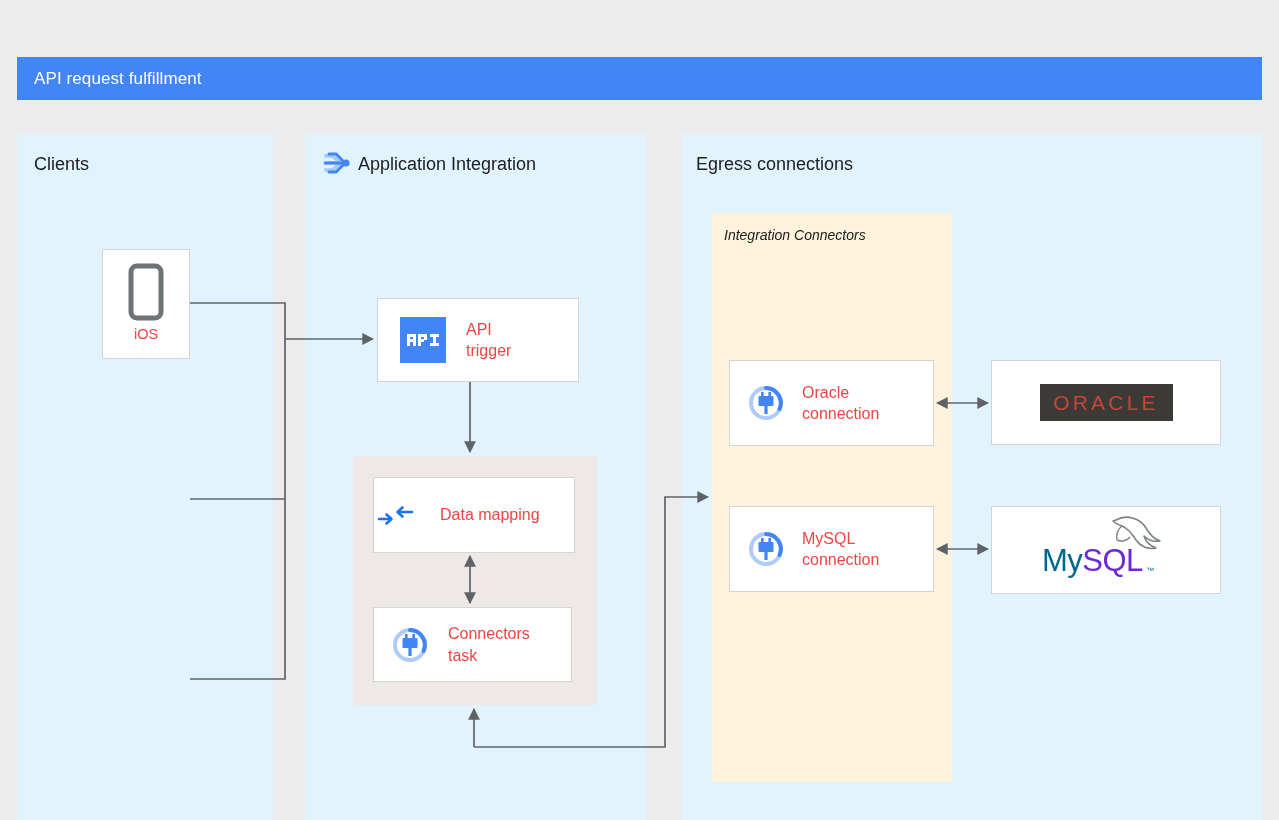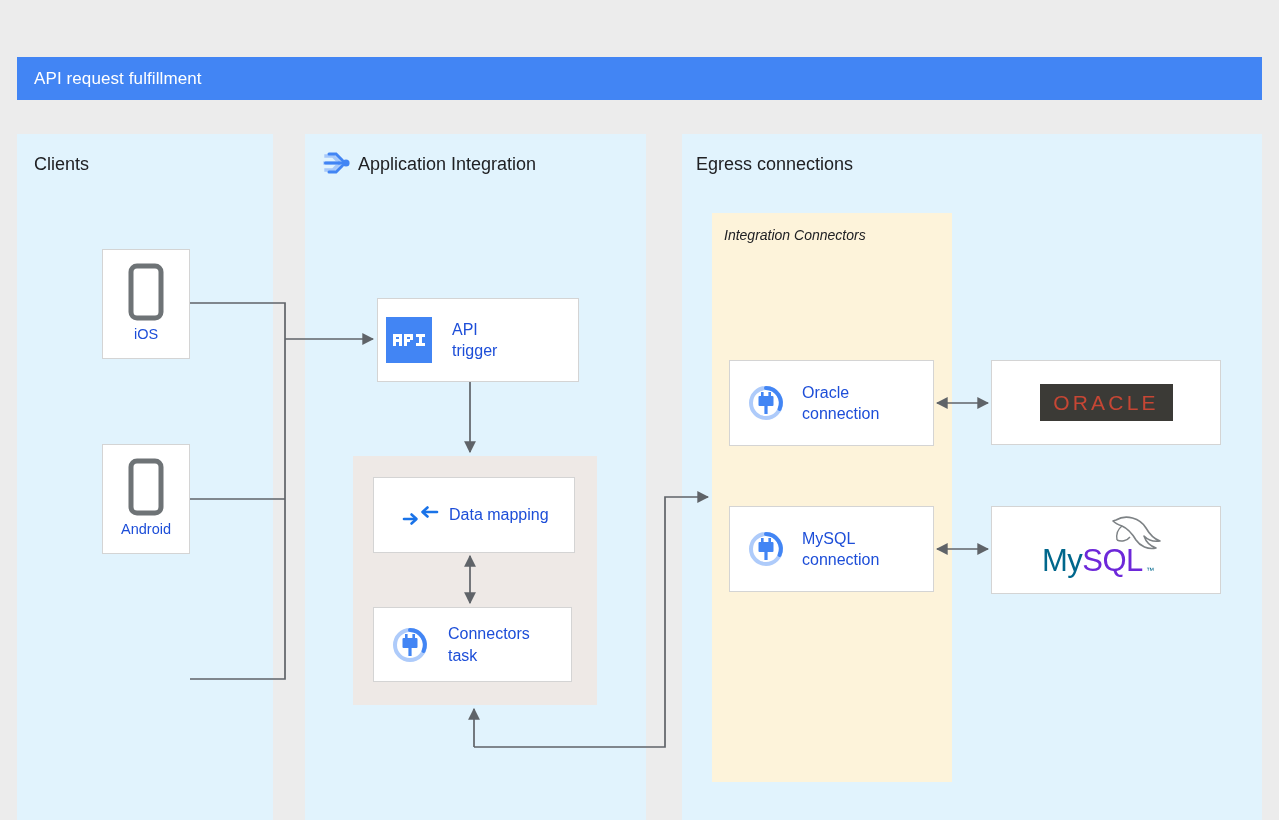--- a/index.html
+++ b/index.html
@@ -72,21 +72,21 @@
     align-items: center;
   }
   .node .node-icon {
     flex: 0 0 auto;
     display: flex;
     align-items: center;
     justify-content: center;
   }
   .node .node-label {
     font-size: 16px;
-    color: #1d4ed8;
+    color: #ef4444;
     line-height: 1.32;
     white-space: pre-line;
   }
 
   
   .client-node {
     flex-direction: column;
     justify-content: center;
     gap: 4px;
   }
@@ -187,31 +187,23 @@
 
   <div class="node client-node" style="left:102px; top:209px; width:88px; height:110px;">
     <span class="node-icon">
       <svg width="42" height="58" viewBox="0 0 42 58">
         <rect x="6" y="3" width="30" height="52" rx="6" ry="6" fill="none" stroke="#6e7376" stroke-width="5"></rect>
       </svg>
     </span>
     <span class="node-label">iOS</span>
   </div>
 
-  <div class="node client-node" style="left:102px; top:404px; width:88px; height:110px;">
-    <span class="node-icon">
-      <svg width="42" height="58" viewBox="0 0 42 58">
-        <rect x="6" y="3" width="30" height="52" rx="6" ry="6" fill="none" stroke="#6e7376" stroke-width="5"></rect>
-      </svg>
-    </span>
-    <span class="node-label">Android</span>
-  </div>
-
-
-  <div class="node" style="left:377px; top:258px; width:202px; height:84px; padding-left:8px; gap:20px;">
+
+
+  <div class="node" style="left:377px; top:258px; width:202px; height:84px; padding-left:22px; gap:20px;">
     <span class="node-icon">
       <svg width="46" height="46" viewBox="0 0 46 46">
         <rect x="0" y="0" width="46" height="46" fill="#4285f4"></rect>
         <g fill="#ffffff">
 
           <rect x="7" y="17" width="3" height="12"></rect>
           <rect x="10" y="17" width="3" height="3"></rect>
           <rect x="13" y="17" width="3" height="12"></rect>
           <rect x="10" y="22" width="3" height="3"></rect>
 
@@ -223,21 +215,21 @@
           <rect x="30" y="17" width="9" height="3"></rect>
           <rect x="33" y="20" width="3" height="6"></rect>
           <rect x="30" y="26" width="9" height="3"></rect>
         </g>
       </svg>
     </span>
     <span class="node-label">API
 trigger</span>
   </div>
 
-  <div class="node" style="left:373px; top:437px; width:202px; height:76px; padding-left:27px; gap:8px;">
+  <div class="node" style="left:373px; top:437px; width:202px; height:76px; padding-left:2px; gap:24px;">
     <span class="node-icon">
       <svg width="40" height="28" viewBox="0 0 40 28">
         <g stroke="#1a73e8" stroke-width="2.6" fill="none" stroke-linecap="round">
           <path d="M3 18 L14 18"></path>
           <path d="M10.5 13.5 L15.5 18 L10.5 22.5" stroke-linejoin="round"></path>
           <path d="M36 11 L23 11"></path>
           <path d="M26.5 6.5 L21.5 11 L26.5 15.5" stroke-linejoin="round"></path>
         </g>
       </svg>
     </span>

